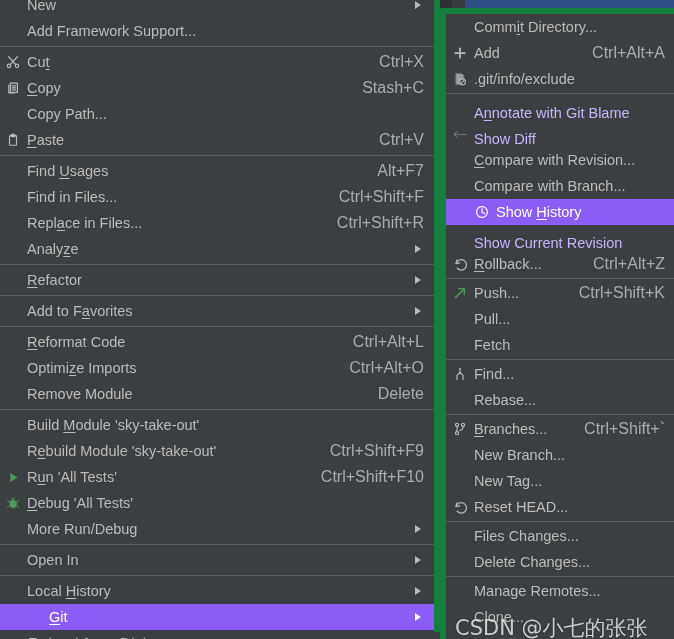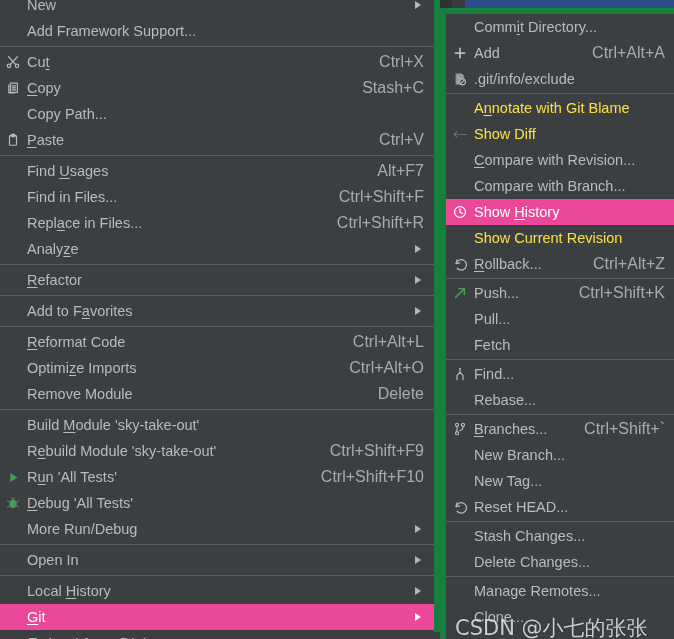--- a/index.html
+++ b/index.html
@@ -31,22 +31,22 @@
 
   .row{
     position:relative;
     display:flex;
     align-items:center;
     height:26px;
     padding:0 10px 0 0;
     white-space:nowrap;
     box-sizing:border-box;
   }
-  .row.sel{background:#ec4899;color:#ffffff;}
-  .row.disabled{color:#fde047;}
+  .row.sel{background:#8b5cf6;color:#ffffff;padding-left:22px;}
+  .row.disabled{color:#c4b5fd;align-items:flex-end;}
   .sep{height:1px;background:#5a5d5f;margin:2px 0;}
   #right-menu .sep{margin:1px 0;}
 
   .icon{
     width:28px;min-width:28px;height:26px;
     display:flex;align-items:center;justify-content:center;
   }
   .label{flex:0 0 auto;padding-left:0;}
   .spacer{flex:1 1 auto;min-width:16px;}
   .shortcut{color:#a9acae;font-size:16px;padding-left:14px;}
@@ -429,21 +429,21 @@
           <polyline points="4.2,3 3.2,7 7.2,6.2"></polyline>
           <path d="M3.4 6.8a5.6 5.6 0 1 1 1.1 5.2"></path>
         </svg>
       </span>
       <span class="label">Reset HEAD...</span>
       <span class="spacer"></span>
     </div>
     <div class="sep"></div>
     <div class="row">
       <span class="icon"></span>
-      <span class="label">Stash Changes...</span>
+      <span class="label">Files Changes...</span>
       <span class="spacer"></span>
     </div>
     <div class="row">
       <span class="icon"></span>
       <span class="label">Delete Changes...</span>
       <span class="spacer"></span>
     </div>
     <div class="sep"></div>
     <div class="row">
       <span class="icon"></span>

